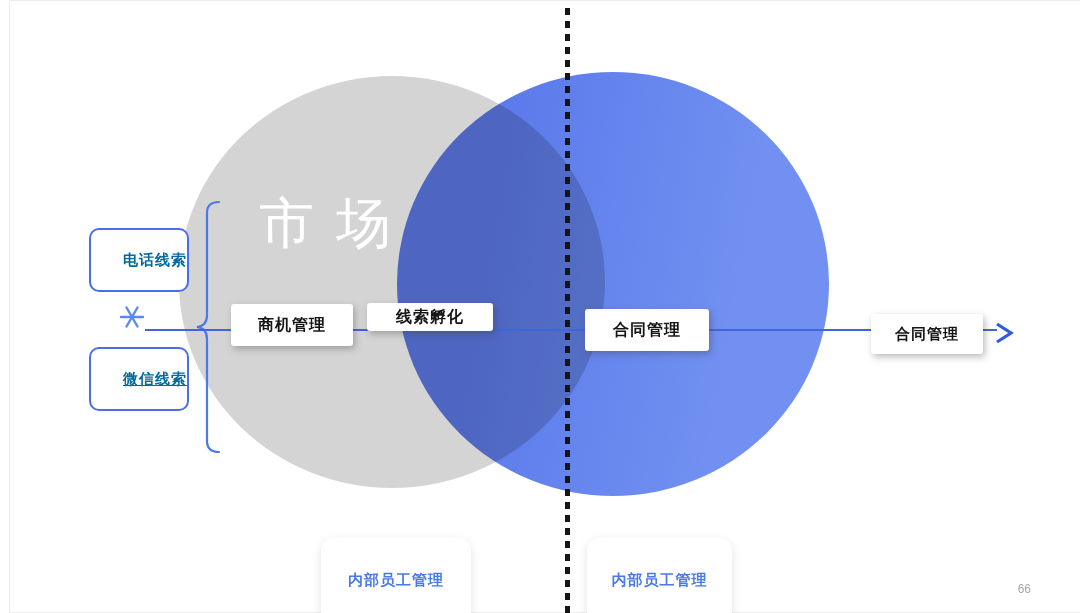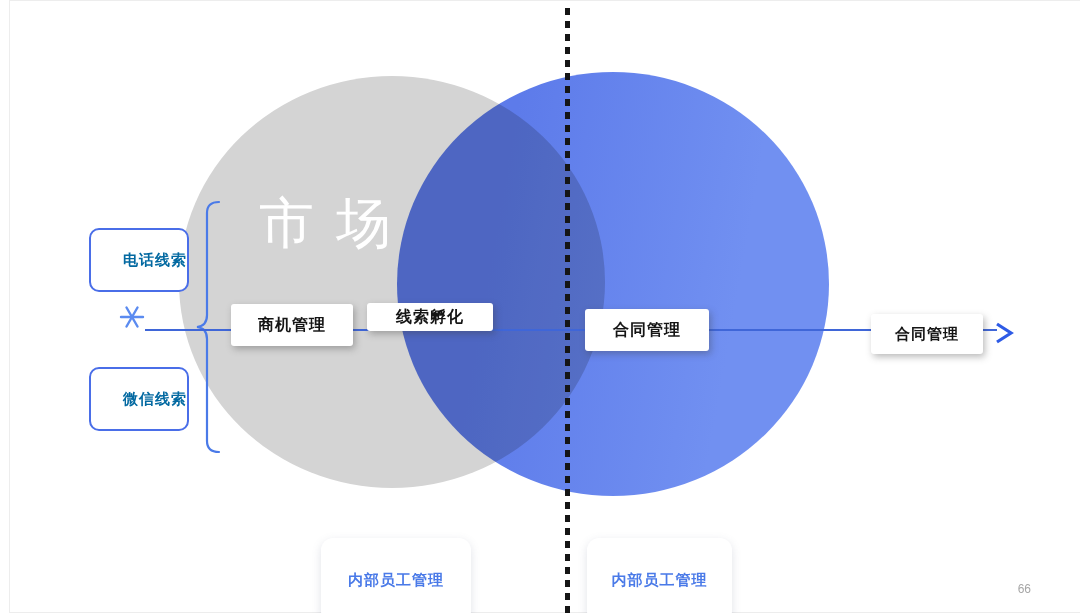--- a/index.html
+++ b/index.html
@@ -56,21 +56,21 @@
     background: #ffffff;
     border: 2px solid #4a6ee8;
     border-radius: 10px;
     display: flex; align-items: center; justify-content: flex-end;
     color: #0369a1;
     font-weight: bold;
     font-size: 15px;
     letter-spacing: 1px;
   }
   .lead-box.phone  { top: 228px; }
-  .lead-box.wechat { top: 367px; }
+  .lead-box.wechat { top: 347px; text-decoration: underline; }
   .step {
     position: absolute;
     height: 42px;
     background: #ffffff;
     border-radius: 3px;
     display: flex; align-items: center; justify-content: center;
     font-weight: bold;
     font-size: 16px;
     color: #151515;
     letter-spacing: 1px;

